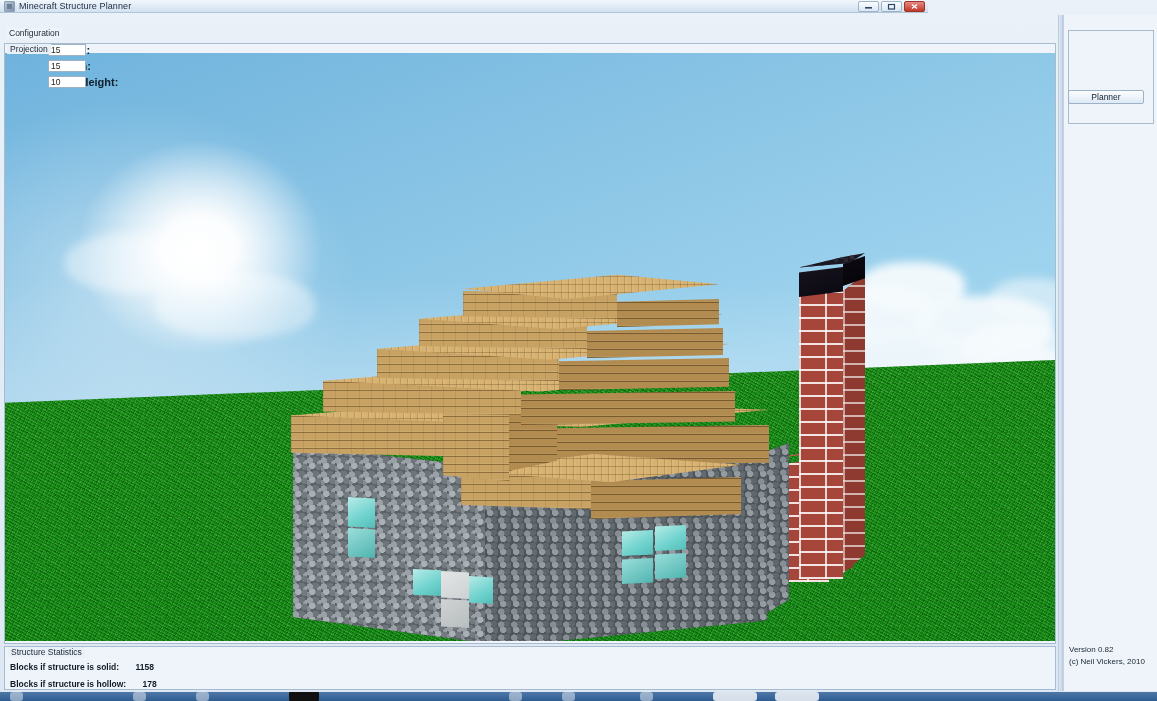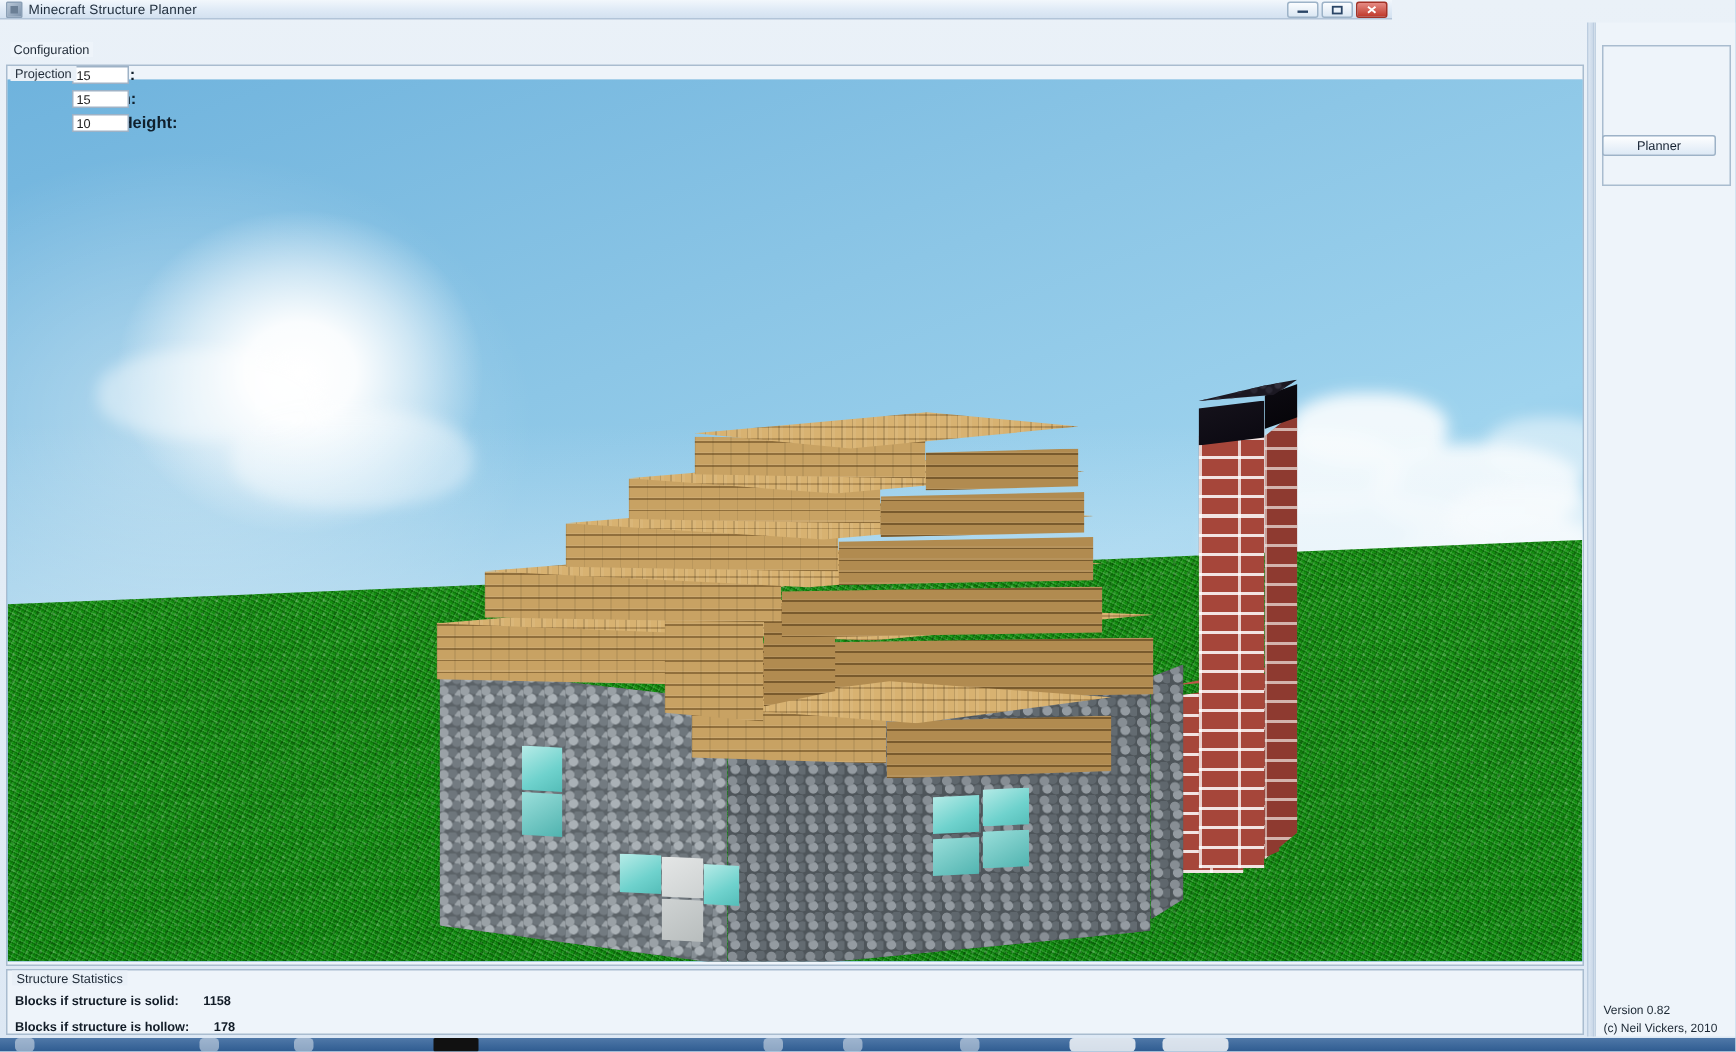--- a/index.html
+++ b/index.html
@@ -257,21 +257,21 @@
     padding: 0 2px; color: #222; font-family: "Liberation Sans", sans-serif;
   }
   #genbtn {
     position: absolute; left: 1068px; top: 90px; width: 76px; height: 14px;
     font-size: 8.5px; color: #142030;
     border: 1px solid #9db2c7; border-radius: 2px;
     background: linear-gradient(#fdfeff,#dde9f5);
     font-family: "Liberation Sans", sans-serif; cursor: pointer;
   }
   #version {
-    position: absolute; left: 1069px; top: 668px; font-size: 8px; color: #1b2733;
+    position: absolute; left: 1069px; top: 644px; font-size: 8px; color: #1b2733;
     line-height: 12px; white-space: nowrap;
   }
 
   
   #taskbar {
     position: absolute; left: 0; top: 692px; width: 1157px; height: 9px;
     background: linear-gradient(#4f78a8,#2f5c91);
     display: flex; align-items: flex-start; gap: 10px; padding-left: 8px;
   }
   #taskbar .ti { width: 13px; height: 9px; border-radius: 3px; background: rgba(255,255,255,.45); }

